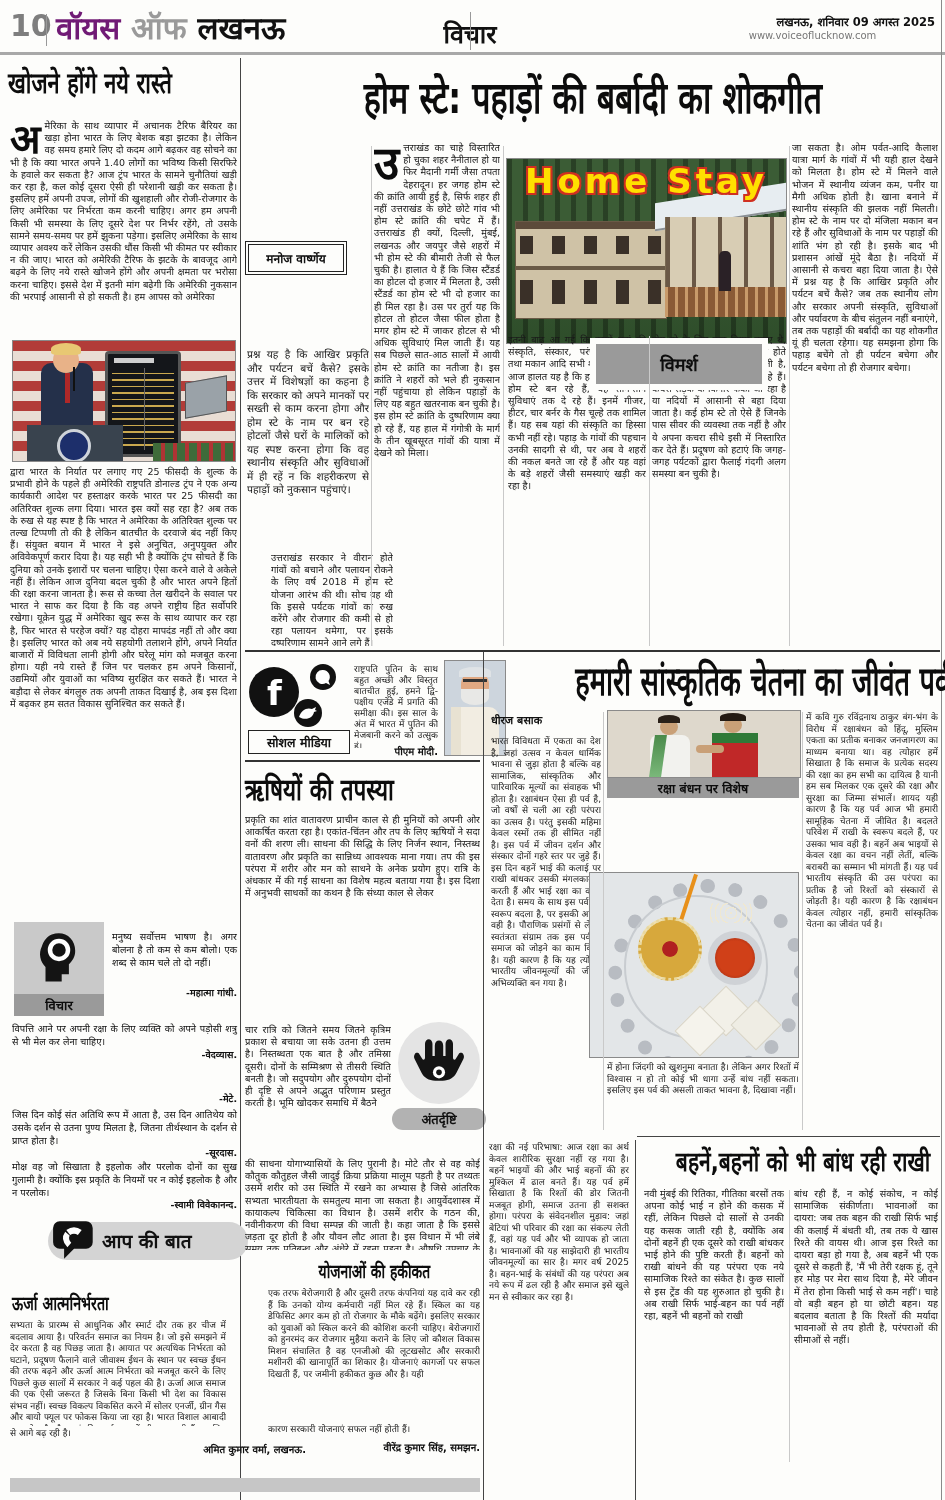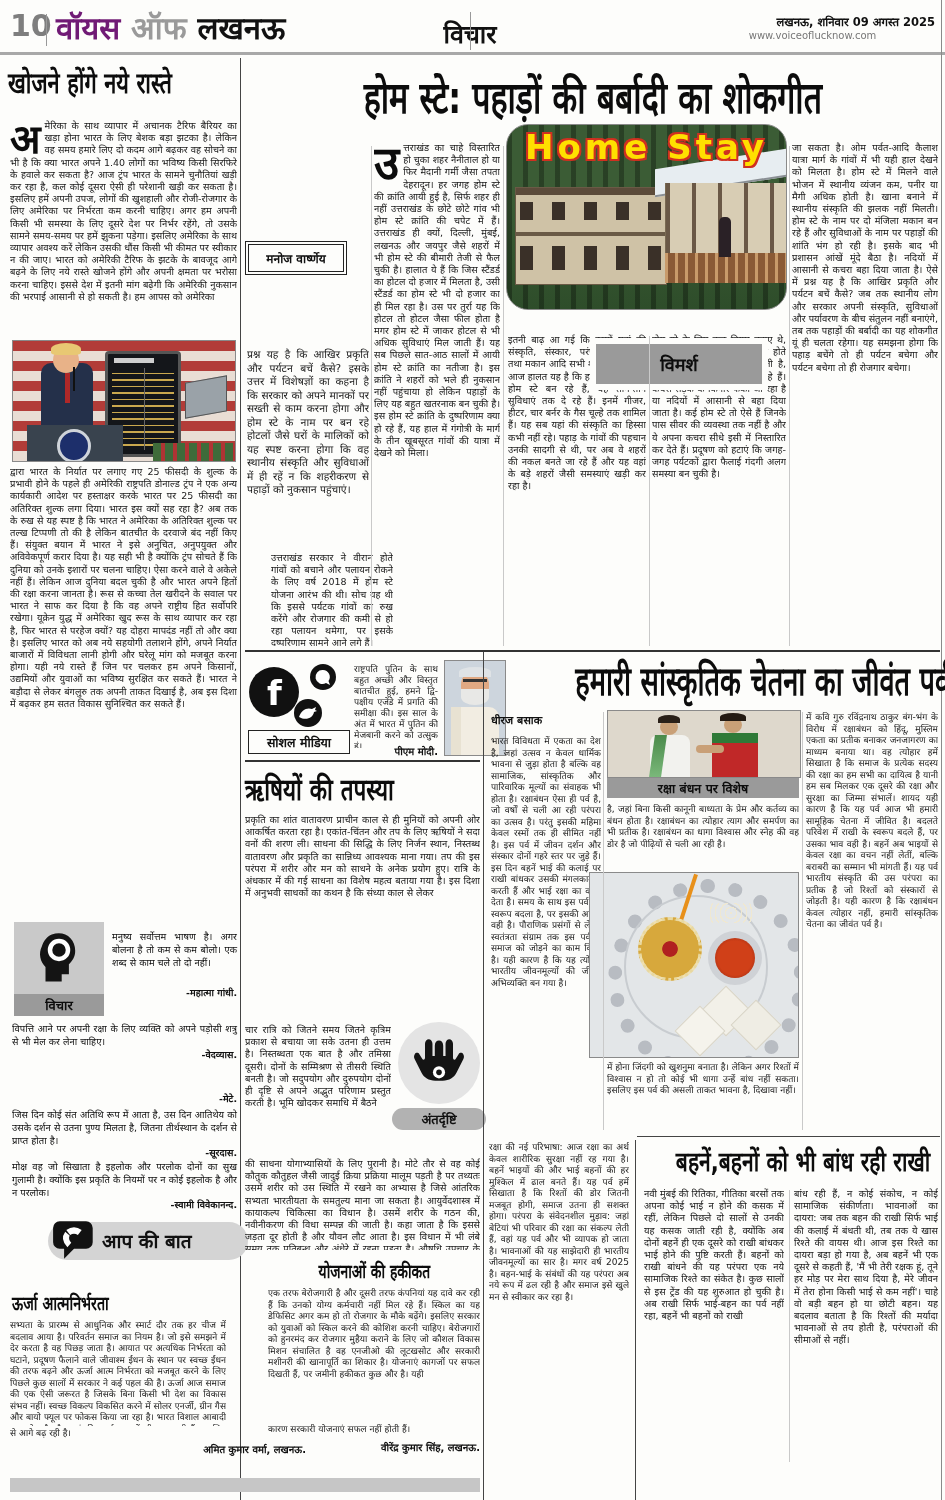--- a/index.html
+++ b/index.html
@@ -105,40 +105,40 @@
   </div>
   <div class="t t9" style="left:10px;top:1320px;width:216px;height:106px;">सभ्यता के प्रारम्भ से आधुनिक और स्मार्ट दौर तक हर चीज में बदलाव आया है। परिवर्तन समाज का नियम है। जो इसे समझने में देर करता है वह पिछड़ जाता है। आयात पर अत्यधिक निर्भरता को घटाने, प्रदूषण फैलाने वाले जीवाश्म ईंधन के स्थान पर स्वच्छ ईंधन की तरफ बढ़ने और ऊर्जा आत्म निर्भरता को मजबूत करने के लिए पिछले कुछ सालों में सरकार ने कई पहल की है। ऊर्जा आज समाज की एक ऐसी जरूरत है जिसके बिना किसी भी देश का विकास संभव नहीं। स्वच्छ विकल्प विकसित करने में सोलर एनर्जी, ग्रीन गैस और बायो फ्यूल पर फोकस किया जा रहा है। भारत विशाल आबादी वाला देश है और यहां की ऊर्जा जरूरतें भी बहुत बड़ी हैं। इसलिए भारत के लिए यह बेहतर विकल्प होगा कि अपनी ऊर्जा जरूरतों को पूरा करने के लिए आयात</div>
   <div class="t t9" style="left:10px;top:1428px;width:216px;height:12px;text-align:left;">से आगे बढ़ रही है।</div>
   <div class="author" style="left:10px;top:1442px;width:296px;font-size:10px;">अमित कुमार वर्मा, लखनऊ.</div>
 
   <div class="hl" style="left:268px;top:1258px;width:212px;text-align:center;font-size:19px;">
     <span class="cond">योजनाओं की हकीकत</span>
   </div>
   <div class="t t9" style="left:268px;top:1288px;width:212px;height:132px;">एक तरफ बेरोजगारी है और दूसरी तरफ कंपनियां यह दावे कर रही हैं कि उनको योग्य कर्मचारी नहीं मिल रहे हैं। स्किल का यह डेफिसिट अगर कम हो तो रोजगार के मौके बढ़ेंगे। इसलिए सरकार को युवाओं को स्किल करने की कोशिश करनी चाहिए। बेरोजगारों को हुनरमंद कर रोजगार मुहैया कराने के लिए जो कौशल विकास मिशन संचालित है वह एनजीओ की लूटखसोट और सरकारी मशीनरी की खानापूर्ति का शिकार है। योजनाएं कागजों पर सफल दिखती हैं, पर जमीनी हकीकत कुछ और है। यही</div>
   <div class="t t9" style="left:268px;top:1424px;width:212px;height:12px;">कारण सरकारी योजनाएं सफल नहीं होती हैं।</div>
-  <div class="author" style="left:268px;top:1440px;width:212px;font-size:10px;">वीरेंद्र कुमार सिंह, लखनऊ.</div>
+  <div class="author" style="left:268px;top:1440px;width:212px;font-size:10px;">वीरेंद्र कुमार सिंह, समझन.</div>
 
   <div class="abs" style="left:10px;top:1478px;width:470px;height:14px;background:#c6c6c6;"></div>
 
   <div class="hl" style="left:245px;top:66px;width:695px;text-align:center;font-size:44px;">
     <span class="cond">होम स्टे: पहाड़ों की बर्बादी का शोकगीत</span>
   </div>
 
   <div class="abs" style="left:248px;top:244px;width:94px;height:26px;border:1px solid #222;outline:1px solid #222;outline-offset:2px;
               display:flex;align-items:center;justify-content:center;font-size:12px;font-weight:bold;">मनोज वार्ष्णेय</div>
 
   <div class="t" style="left:247px;top:348px;width:122px;height:200px;font-size:10.5px;line-height:13.5px;">प्रश्न यह है कि आखिर प्रकृति और पर्यटन बचें कैसे? इसके उत्तर में विशेषज्ञों का कहना है कि सरकार को अपने मानकों पर सख्ती से काम करना होगा और होम स्टे के नाम पर बन रहे होटलों जैसे घरों के मालिकों को यह स्पष्ट करना होगा कि वह स्थानीय संस्कृति और सुविधाओं में ही रहें न कि शहरीकरण से पहाड़ों को नुकसान पहुंचाएं।</div>
   <div class="t" style="left:247px;top:552px;width:122px;height:94px;margin-left:24px;">उत्तराखंड सरकार ने वीरान होते गांवों को बचाने और पलायन रोकने के लिए वर्ष 2018 में होम स्टे योजना आरंभ की थी। सोच यह थी कि इससे पर्यटक गांवों का रुख करेंगे और रोजगार की कमी से हो रहा पलायन थमेगा, पर इसके दुष्परिणाम सामने आने लगे हैं।</div>
 
   <div class="t" style="left:374px;top:142px;width:126px;height:504px;">
     <span class="dropcap" style="font-size:46px;">उ</span><span>त्तराखंड का चाहे विस्तारित हो चुका शहर नैनीताल हो या फिर मैदानी गर्मी जैसा तपता देहरादून। हर जगह होम स्टे की क्रांति आयी हुई है, सिर्फ शहर ही नहीं उत्तराखंड के छोटे छोटे गांव भी होम स्टे क्रांति की चपेट में हैं। उत्तराखंड ही क्यों, दिल्ली, मुंबई, लखनऊ और जयपुर जैसे शहरों में भी होम स्टे की बीमारी तेजी से फैल चुकी है। हालात ये हैं कि जिस स्टैंडर्ड का होटल दो हजार में मिलता है, उसी स्टैंडर्ड का होम स्टे भी दो हजार का ही मिल रहा है। उस पर तुर्रा यह कि होटल तो होटल जैसा फील होता है मगर होम स्टे में जाकर होटल से भी अधिक सुविधाएं मिल जाती हैं। यह सब पिछले सात-आठ सालों में आयी होम स्टे क्रांति का नतीजा है। इस क्रांति ने शहरों को भले ही नुकसान नहीं पहुंचाया हो लेकिन पहाड़ों के लिए यह बहुत खतरनाक बन चुकी है। इस होम स्टे क्रांति के दुष्परिणाम क्या हो रहे हैं, यह हाल में गंगोत्री के मार्ग के तीन खूबसूरत गांवों की यात्रा में देखने को मिला।</span>
   </div>
 
-  <div class="photo" style="left:506px;top:124px;width:279px;height:184px;
-       background:linear-gradient(180deg,#3b5c35 0 40%,#2e4d2a 100%);border-radius:22px;">
+  <div class="photo" style="left:506px;top:158px;width:279px;height:184px;
+       background:linear-gradient(180deg,#3b5c35 0 40%,#2e4d2a 100%);">
     <div class="abs" style="left:0;top:0;right:0;bottom:0;
          background:repeating-linear-gradient(90deg,rgba(0,0,0,.3) 0 5px,transparent 5px 16px);"></div>
     <div class="abs" style="left:8px;top:62px;width:150px;height:96px;background:#cfc2a6;border:1px solid #6a5a46;">
       <div class="abs" style="left:0;top:0;width:100%;height:7px;background:#5c4b3a;"></div>
       <div class="abs" style="left:4px;top:14px;right:4px;height:18px;background:repeating-linear-gradient(90deg,#3a3028 0 13px,transparent 13px 32px);"></div>
       <div class="abs" style="left:0;top:44px;width:100%;height:4px;background:#6a5a46;"></div>
       <div class="abs" style="left:4px;top:58px;right:4px;height:24px;background:repeating-linear-gradient(90deg,#3a3028 0 13px,transparent 13px 32px);"></div>
     </div>
     <div class="abs" style="left:148px;top:34px;width:131px;height:26px;background:#e7edf1;transform:skewY(-9deg);border-bottom:2px solid #8a8f94;"></div>
     <div class="abs" style="left:158px;top:58px;width:121px;height:70px;background:#d8cdb4;
@@ -219,21 +219,20 @@
     <div class="abs" style="left:42px;top:24px;width:40px;height:42px;background:#f2f2ee;border-radius:8px 8px 0 0;"></div>
     <div class="abs" style="left:44px;top:24px;width:12px;height:42px;background:linear-gradient(180deg,#4a8a4a,#7ab87a);transform:skewX(-8deg);"></div>
     <div class="abs" style="left:116px;top:6px;width:18px;height:16px;background:#c9a077;border-radius:50%;"></div>
     <div class="abs" style="left:112px;top:2px;width:26px;height:8px;background:#241a12;border-radius:50% 50% 0 0;"></div>
     <div class="abs" style="left:104px;top:22px;width:46px;height:44px;background:#c02828;border-radius:8px 8px 0 0;"></div>
     <div class="abs" style="left:104px;top:22px;width:46px;height:10px;background:#2f7a38;"></div>
     <div class="abs" style="left:88px;top:34px;width:28px;height:8px;background:#c9a077;border-radius:4px;"></div>
   </div>
   <div class="graybox" style="left:607px;top:778px;width:192px;height:20px;font-size:12.5px;">रक्षा बंधन पर विशेष</div>
 
-  <div class="t t9" style="left:607px;top:804px;width:192px;height:64px;">है, जहां बिना किसी कानूनी बाध्यता के प्रेम और कर्तव्य का बंधन होता है। रक्षाबंधन का त्योहार त्याग और समर्पण का भी प्रतीक है। रक्षाबंधन का धागा विश्वास और स्नेह की वह डोर है जो पीढ़ियों से चली आ रही है।</div>
 
   <div class="photo" style="left:589px;top:872px;width:208px;height:184px;background:#e3e6e8;">
     <div class="abs" style="left:18px;top:6px;width:172px;height:172px;border:14px dotted #b8bcc2;border-radius:50%;"></div>
     <div class="abs" style="left:34px;top:22px;width:140px;height:140px;border:2px solid #c8ccd0;border-radius:50%;"></div>
     <div class="abs" style="left:96px;top:0px;width:4px;height:52px;background:#e8901a;transform:rotate(18deg);"></div>
     <div class="abs" style="left:48px;top:44px;width:58px;height:58px;background:radial-gradient(circle at 50% 50%,#b02020 0 18%,#d7a83c 20% 70%,#efe0b0 72% 100%);border:3px dotted #e8d8a0;border-radius:50%;"></div>
     <div class="abs" style="left:118px;top:58px;width:54px;height:54px;background:#cfd2d6;border-radius:50%;"></div>
     <div class="abs" style="left:125px;top:65px;width:40px;height:40px;background:radial-gradient(circle,#d04018 0 60%,#8a2410 100%);border-radius:50%;"></div>
     <div class="abs" style="left:118px;top:120px;width:34px;height:34px;background:#f2f0e8;border:1px solid #d8d4c6;transform:rotate(45deg);"></div>
     <div class="abs" style="left:148px;top:134px;width:34px;height:34px;background:#efede4;border:1px solid #d8d4c6;transform:rotate(45deg);"></div>

